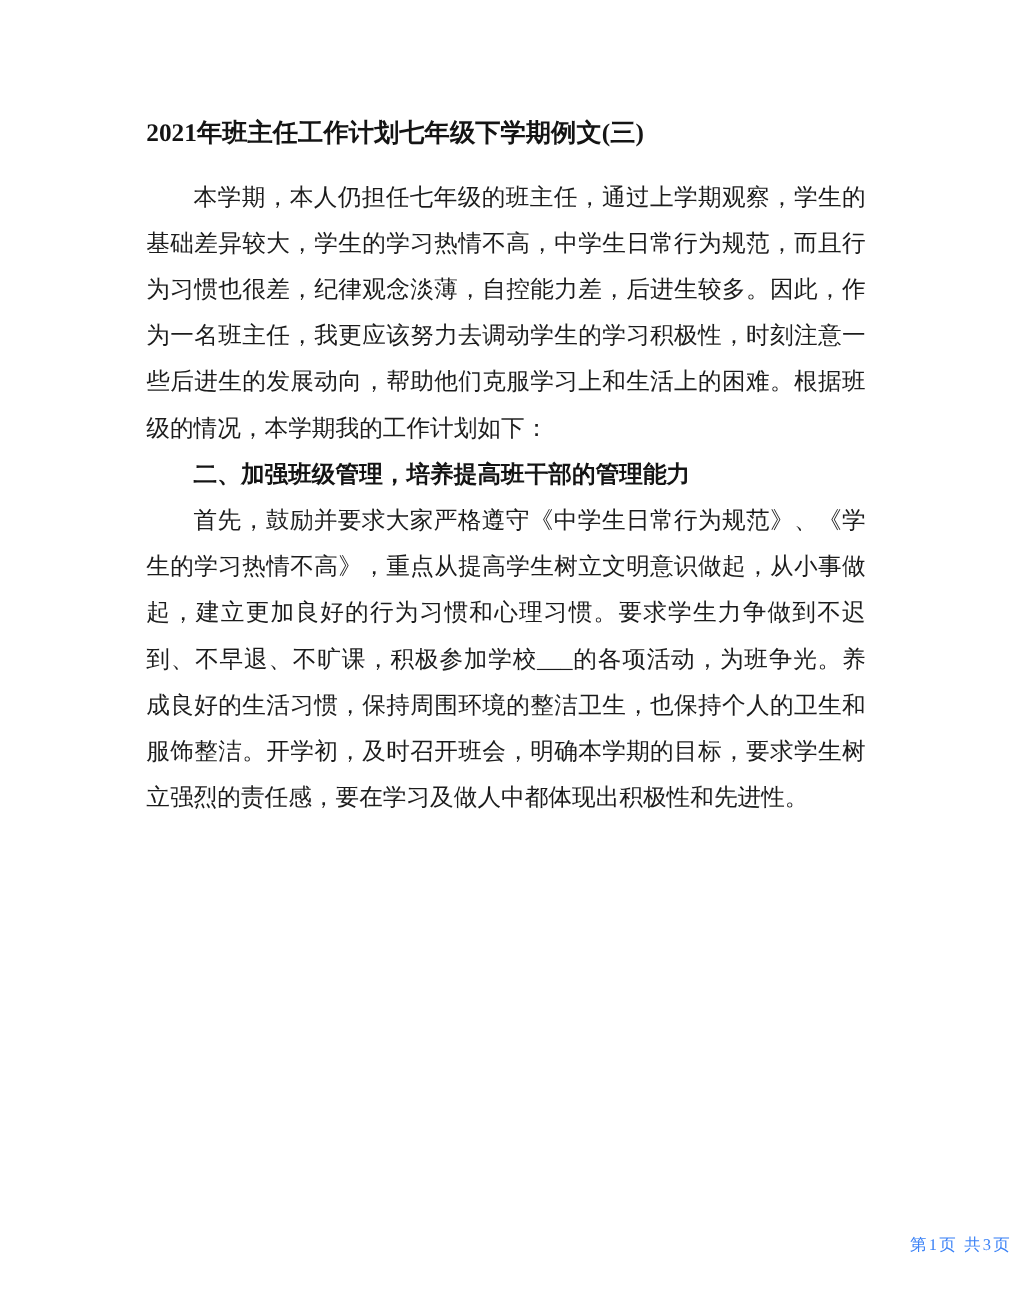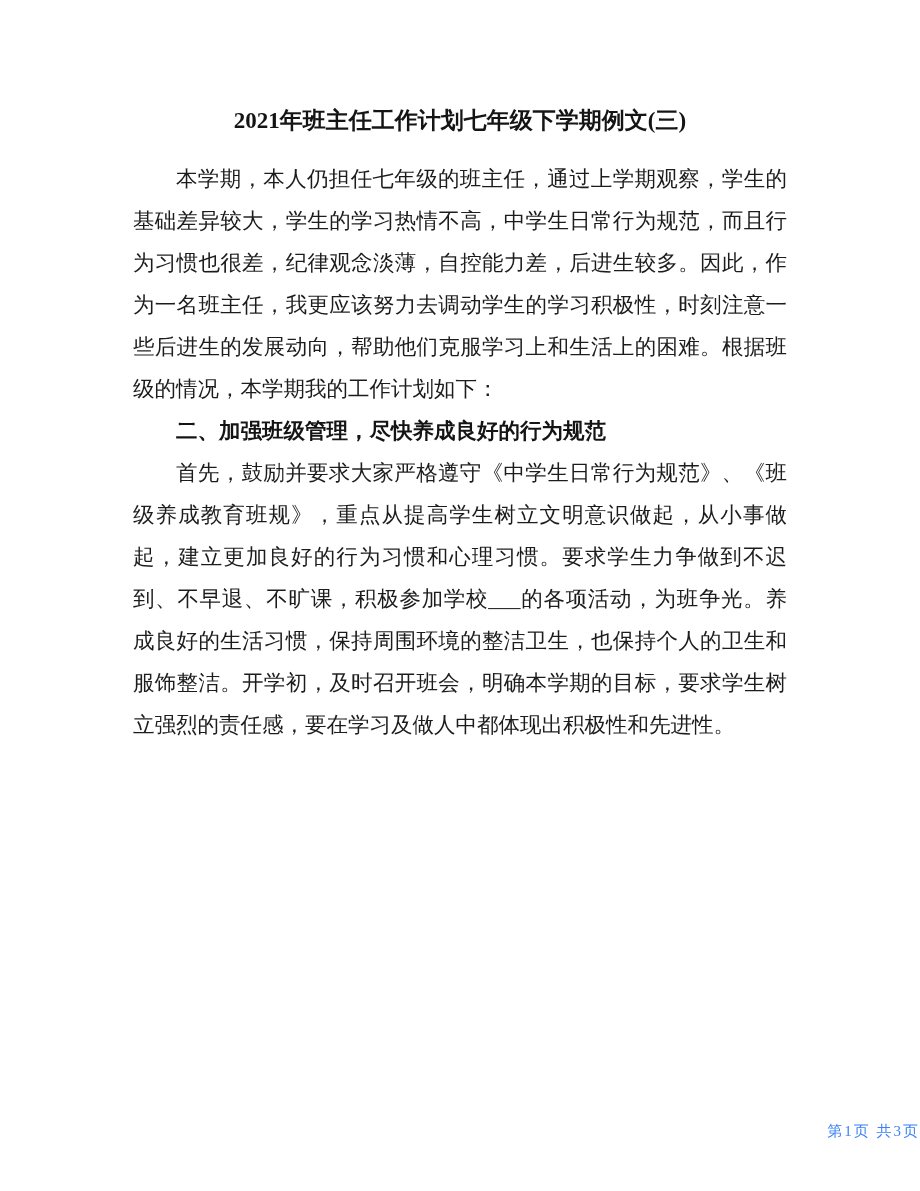--- a/index.html
+++ b/index.html
@@ -12,21 +12,21 @@
     position: relative;
     overflow: hidden;
     margin: 0 auto;
   }
   .content {
     padding: 100px 133px 0 133px;
   }
   .doc-title {
     font-size: 23px;
     font-weight: 700;
-    text-align: center;
+    text-align: left;
     line-height: 42px;
     margin: 0 0 16px 0;
     color: #141414;
   }
   .body-para {
     font-size: 21.5px;
     line-height: 42px;
     text-align: justify;
     text-indent: 2em;
     margin: 0;
@@ -55,19 +55,19 @@
 <body>
 
 <div class="page">
   <div class="content">
     <h1 class="doc-title">2021年班主任工作计划七年级下学期例文(三)</h1>
 
     <p class="body-para">本学期，本人仍担任七年级的班主任，通过上学期观察，学生的基础差异较大，学生的学习热情不高，中学生日常行为规范，而且行为习惯也很差，纪律观念淡薄，自控能力差，后进生较多。因此，作为一名班主任，我更应该努力去调动学生的学习积极性，时刻注意一些后进生的发展动向，帮助他们克服学习上和生活上的困难。根据班级的情况，本学期我的工作计划如下：</p>
 
 
 
-    <h2 class="section-heading">二、加强班级管理，尽快养成良好的行为规范</h2>
+    <h2 class="section-heading">二、加强班级管理，培养提高班干部的管理能力</h2>
 
-    <p class="body-para">首先，鼓励并要求大家严格遵守《中学生日常行为规范》、《班级养成教育班规》，重点从提高学生树立文明意识做起，从小事做起，建立更加良好的行为习惯和心理习惯。要求学生力争做到不迟到、不早退、不旷课，积极参加学校___的各项活动，为班争光。养成良好的生活习惯，保持周围环境的整洁卫生，也保持个人的卫生和服饰整洁。开学初，及时召开班会，明确本学期的目标，要求学生树立强烈的责任感，要在学习及做人中都体现出积极性和先进性。</p>
+    <p class="body-para">首先，鼓励并要求大家严格遵守《中学生日常行为规范》、《学生的学习热情不高》，重点从提高学生树立文明意识做起，从小事做起，建立更加良好的行为习惯和心理习惯。要求学生力争做到不迟到、不早退、不旷课，积极参加学校___的各项活动，为班争光。养成良好的生活习惯，保持周围环境的整洁卫生，也保持个人的卫生和服饰整洁。开学初，及时召开班会，明确本学期的目标，要求学生树立强烈的责任感，要在学习及做人中都体现出积极性和先进性。</p>
   </div>
 
   <div class="page-footer">第1页 共3页</div>
 </div>
 
 </body></html>

